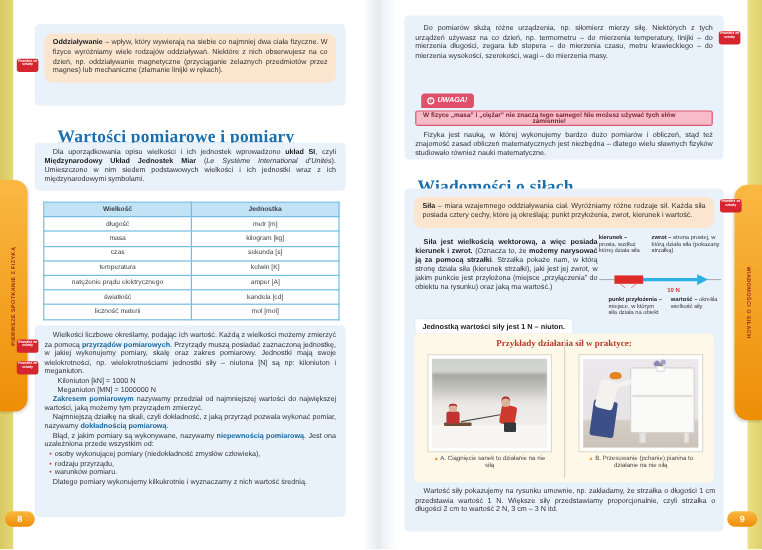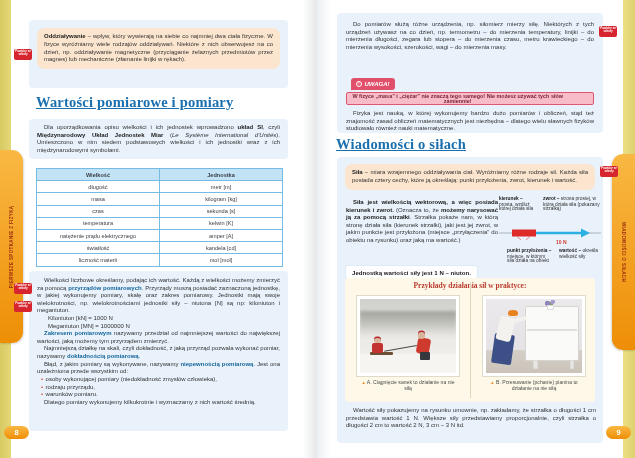--- a/index.html
+++ b/index.html
@@ -7,21 +7,21 @@
           font-family:"Liberation Sans",sans-serif;color:#333;}
   
   .strip{position:absolute;top:0;height:458px;}
   .strip-left{left:0;width:11px;background:linear-gradient(90deg,#d8ca62,#e3d778);}
   .strip-right{right:0;width:12px;background:linear-gradient(90deg,#ece083,#ddd06f);}
   .gutter{position:absolute;left:303px;top:0;width:28px;height:458px;
           background:linear-gradient(90deg,rgba(0,0,0,0) 0%,rgba(120,130,140,.18) 45%,rgba(235,240,244,.9) 55%,rgba(0,0,0,0) 100%);}
   
   .panel{position:absolute;background:#e9f2fb;border-radius:4px;box-sizing:border-box;}
   .peachbox{background:#fbe5ce;border-radius:7px;padding:5px 7px;font-size:6px;line-height:1.3;text-align:justify;box-sizing:border-box;}
-  .sec-heading{position:absolute;margin:0;font-family:"Liberation Serif",serif;font-weight:700;
+  .sec-heading{position:absolute;margin:12px;font-family:"Liberation Serif",serif;font-weight:700;
                font-size:14.5px;color:#1a6fae;letter-spacing:.2px;text-decoration:underline;}
   .para{position:absolute;font-size:6px;line-height:1.27;text-align:justify;}
   .pp{margin:0;text-indent:7px;}
   .formula-line{margin:0 0 0 11px;}
   .seg-b{font-weight:700;color:#222;}
   .seg-k{font-weight:700;color:#15669c;}
   .seg-i{font-style:italic;}
   
   .sitable{position:absolute;border-collapse:collapse;background:#fff;}
   .sitable th{background:#c2e3f5;font-weight:700;color:#32566e;}

